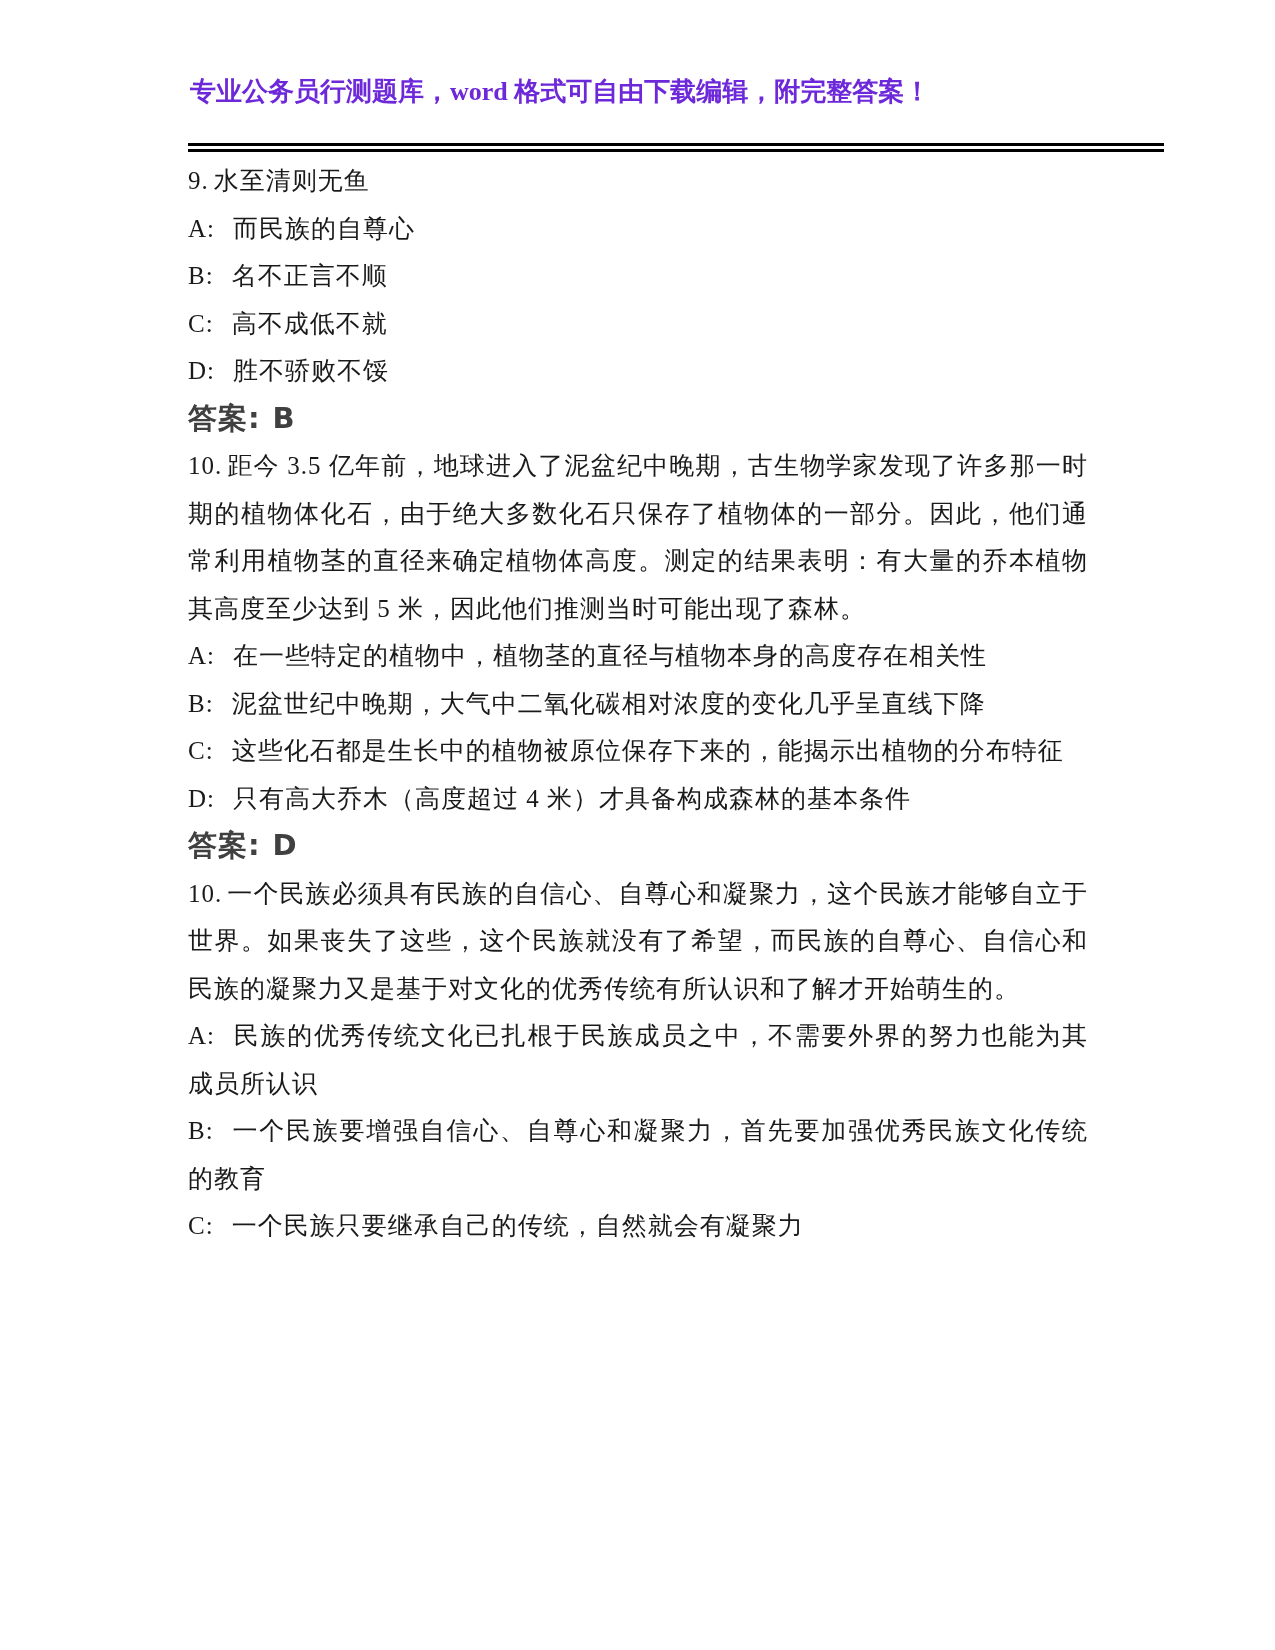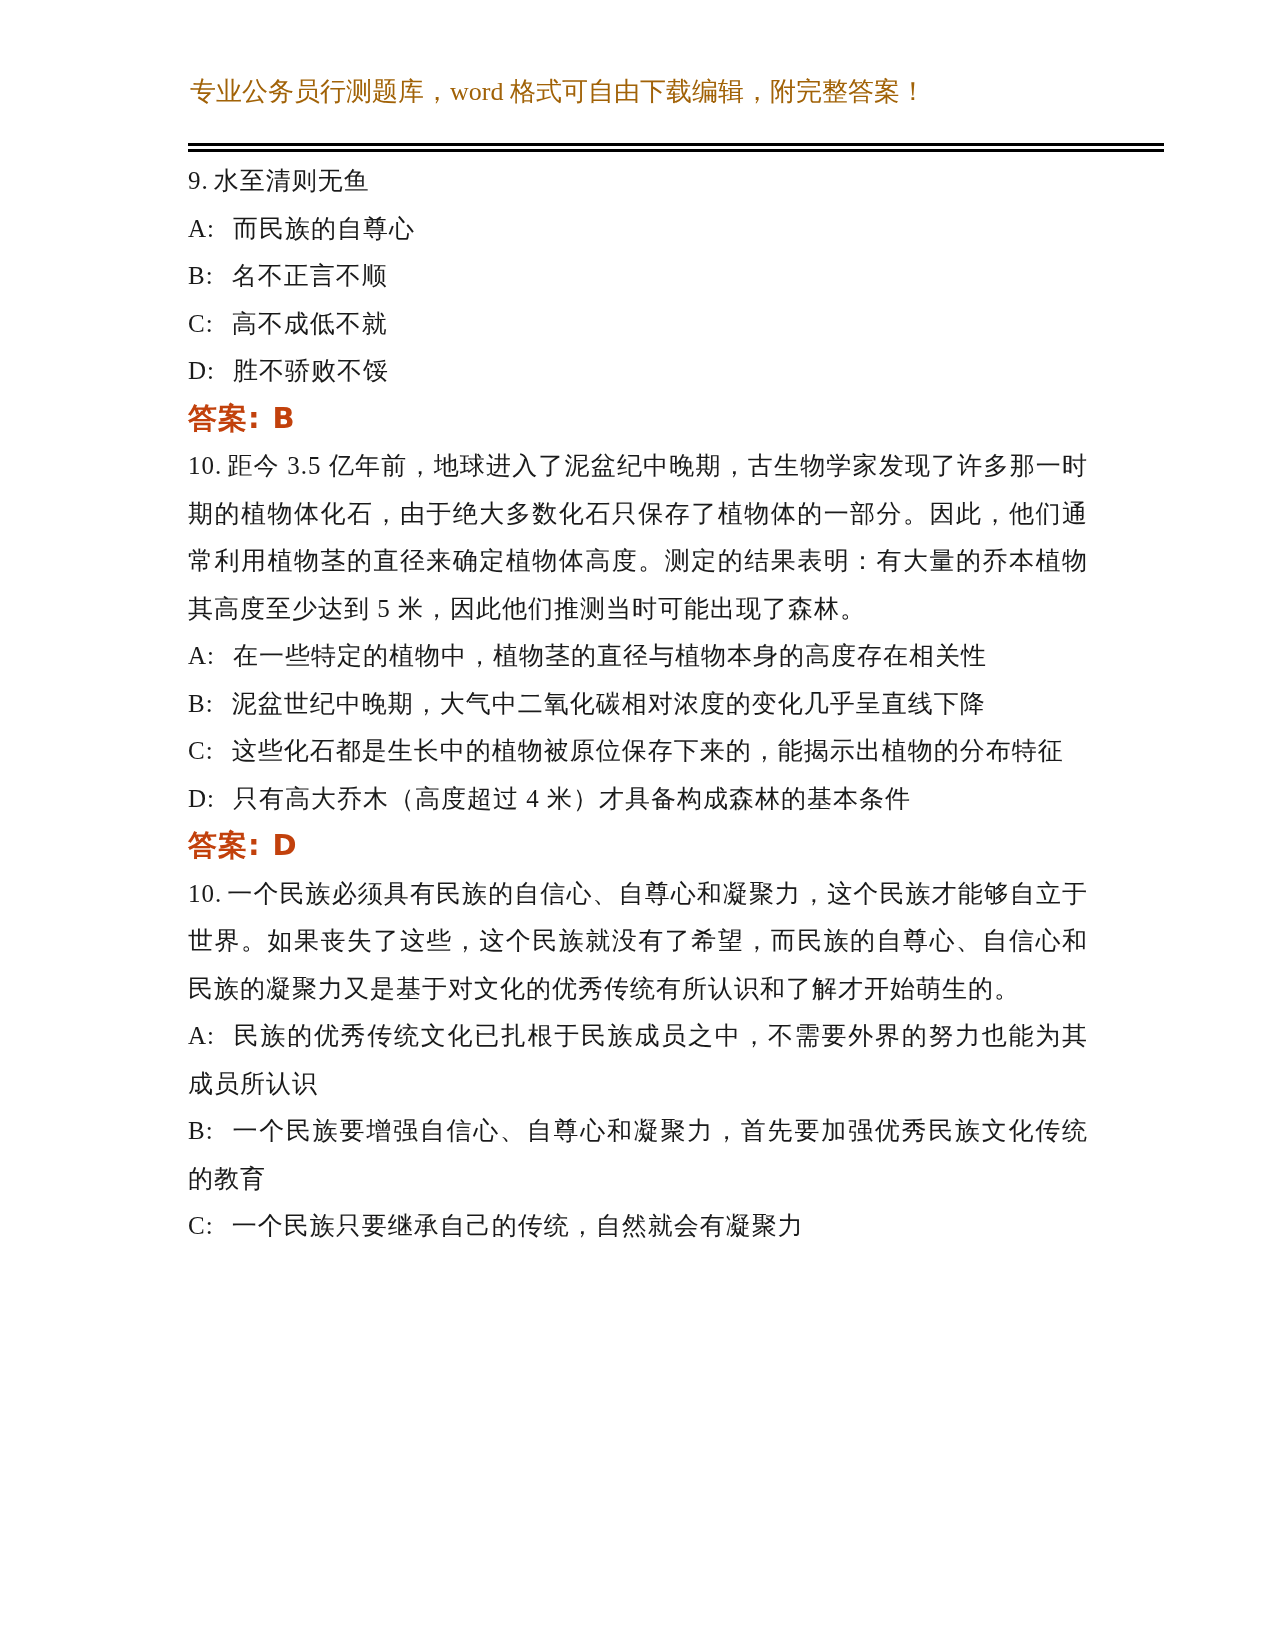--- a/index.html
+++ b/index.html
@@ -20,22 +20,23 @@
     inset: 0;
     background: #ffffff;
   }
   .doc-header {
     position: absolute;
     left: 190px;
     top: 78px;
     width: 975px;
     font-size: 26px;
     line-height: 28px;
-    color: #a16207;
+    color: #6d28d9;
     white-space: nowrap;
+    font-weight: bold;
   }
   .header-rule {
     position: absolute;
     left: 188px;
     top: 143px;
     width: 976px;
     height: 3px;               
     border-top: 3px solid #000000;
     border-bottom: 3px solid #000000;
   }
@@ -54,21 +55,21 @@
     text-align: justify;
     text-justify: inter-character;
     letter-spacing: 1px;
   }
   .qnum { margin-right: 5px; }
   .opt-label { margin-right: 18px; }
   .answer-line {
     font-family: "DejaVu Sans", "Liberation Sans", sans-serif;
     font-weight: 700;
     font-size: 29px;
-    color: #c2410c;
+    color: #404040;
     text-align: left;
   }
   .answer-label { margin-right: 12px; }
 </style>
 </head>
 <body>
 
 <div class="page">
 
   <div class="doc-header">专业公务员行测题库，word 格式可自由下载编辑，附完整答案！</div>

